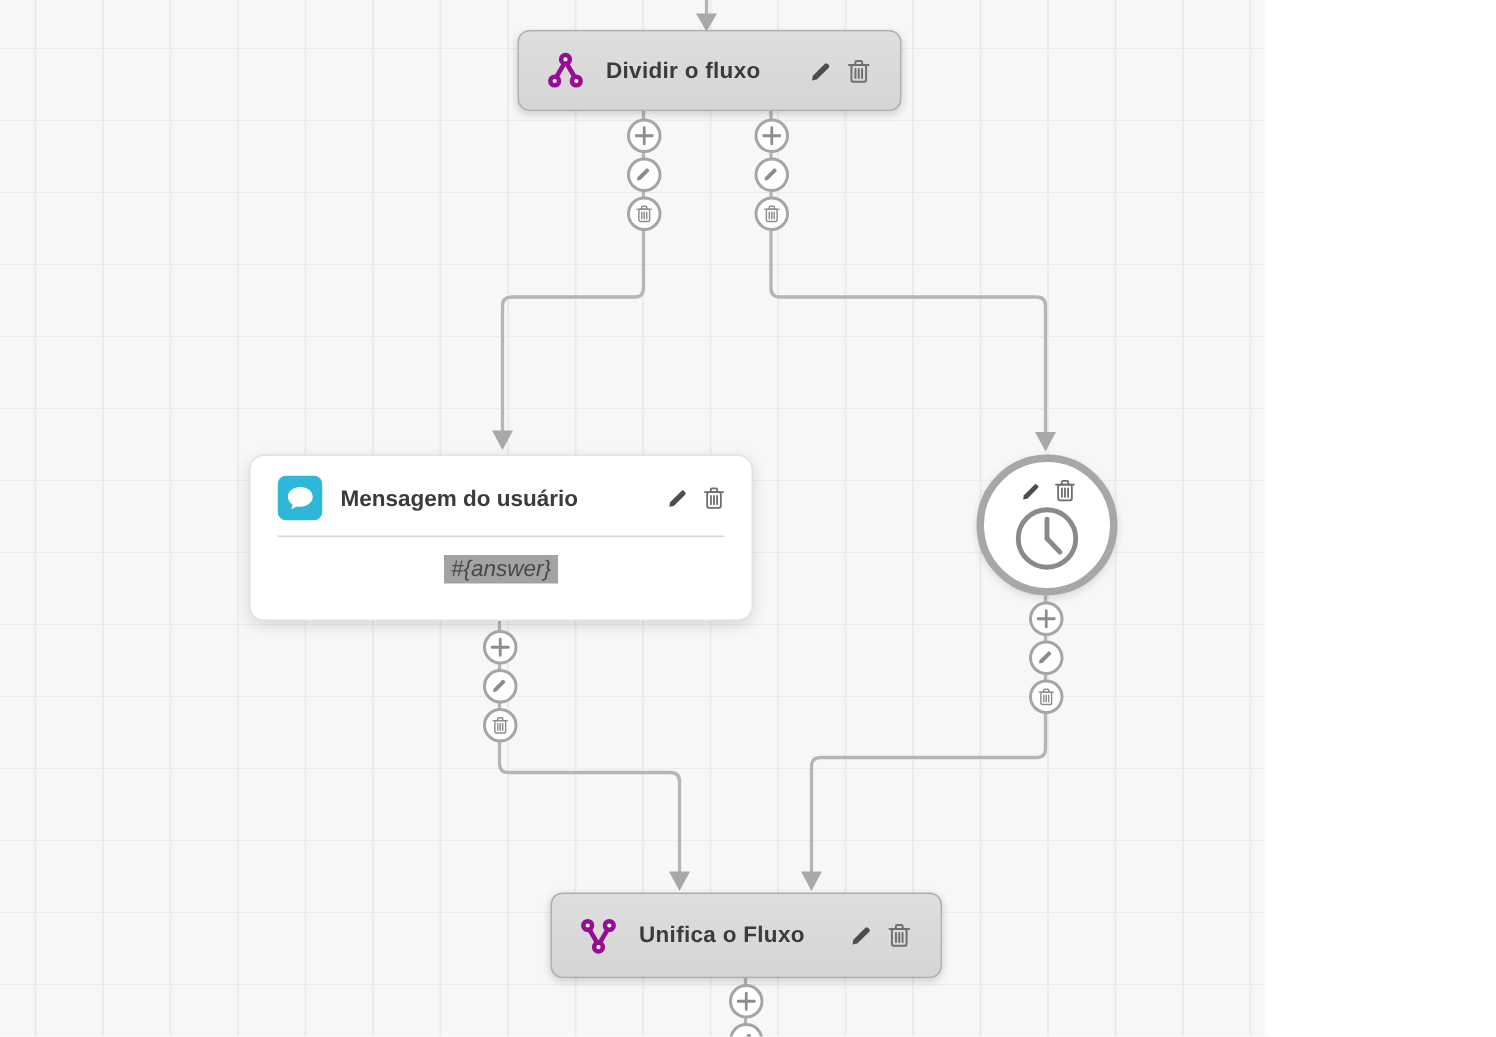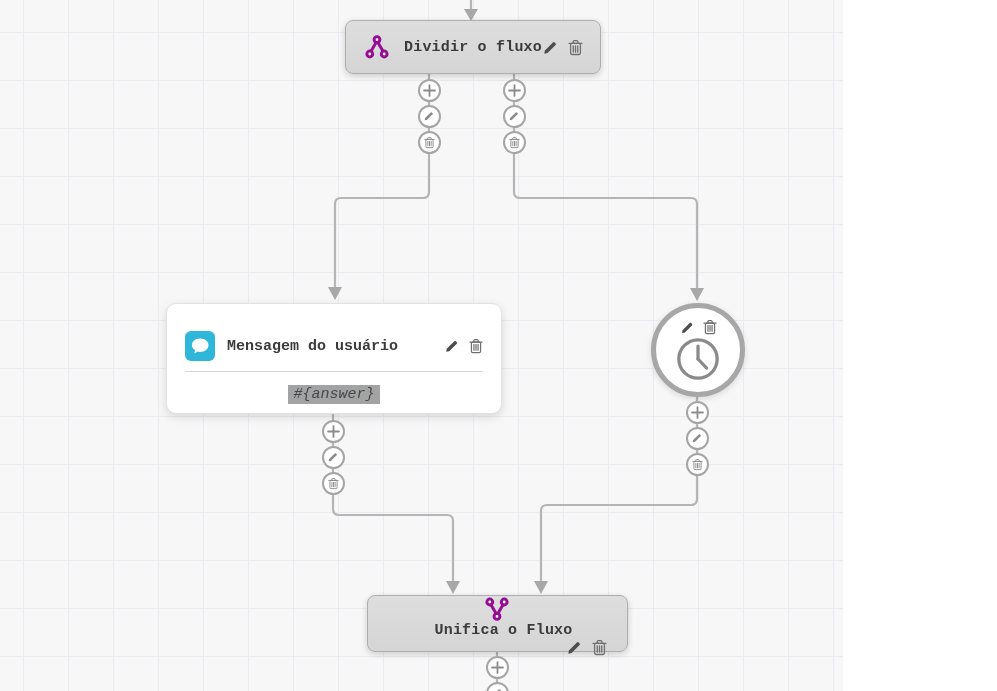--- a/index.html
+++ b/index.html
@@ -8,21 +8,20 @@
     font-family:"Liberation Sans",sans-serif;
   }
   #canvas{
     position:relative;width:843px;height:691px;
     background-color:#f7f7f8;
     background-image:
       linear-gradient(to right,#e9ebf2 1px,transparent 1px),
       linear-gradient(to bottom,#e9ebf2 1px,transparent 1px);
     background-size:45px 48px;
     background-position:23px 32px;
-    font-family:Liberation Mono, monospace;
   }
   #edges{position:absolute;left:0;top:0;width:997px;height:691px;}
 
   
   .gnode{
     position:absolute;display:flex;align-items:center;
     background:linear-gradient(#dedede,#d5d5d5);
     border:1px solid #aeaeae;border-radius:8px;
     box-shadow:0 2px 6px rgba(0,0,0,.18);
     padding:0 20px 0 18px;box-sizing:border-box;
@@ -34,21 +33,21 @@
   .actions{display:flex;align-items:center;gap:9px;margin-left:auto;}
   .actions .act{display:flex;cursor:pointer;}
 
   
   .wcard{
     position:absolute;background:#fff;
     border:1px solid #e2e2e2;border-radius:10px;
     box-shadow:0 3px 10px rgba(0,0,0,.13);
     box-sizing:border-box;
   }
-  .wcard .chead{display:flex;align-items:center;gap:12px;padding:27px 18px 10px 18px;}
+  .wcard .chead{display:flex;align-items:center;gap:12px;padding:13px 18px 10px 18px;}
   .wcard .ctitle{font-size:15px;font-weight:bold;color:#3b3b3b;white-space:nowrap;}
   .wcard .cdivider{border-top:1px solid #d8d8d8;margin:0 18px;}
   .wcard .cbody{text-align:center;padding-top:13px;}
   .vartoken{
     font-style:italic;font-size:15px;color:#44494d;
     background:#a3a3a3;padding:1px 5px;
   }
 
   
   .circle-node{
@@ -185,21 +184,21 @@
       <svg width="46" height="46" viewBox="0 0 48 48">
         <circle cx="24" cy="24" r="20" fill="none" stroke="#8a8a8a" stroke-width="3.4"></circle>
         <g stroke="#8a8a8a" stroke-width="3.4" stroke-linecap="round">
           <line x1="24" y1="24" x2="24" y2="10.5"></line>
           <line x1="24" y1="24" x2="33" y2="33.5"></line>
         </g>
       </svg>
     </span>
   </div>
 
-  <div class="gnode" style="left:367px;top:595px;width:261px;height:57px;flex-direction:column;">
+  <div class="gnode" style="left:367px;top:595px;width:261px;height:57px;">
     <span style="display:flex;">
       <svg width="26" height="26" viewBox="0 0 26 26">
         <g fill="none" stroke="#950d95" stroke-width="3">
             <path d="M13 19 L6.5 8"></path>
             <path d="M13 19 L19.5 8"></path>
           </g>
         <g fill="#fff" stroke="#950d95" stroke-width="3">
           <circle cx="5.8" cy="6" r="2.9"></circle>
             <circle cx="20.2" cy="6" r="2.9"></circle>
             <circle cx="13" cy="20.4" r="2.9"></circle>

